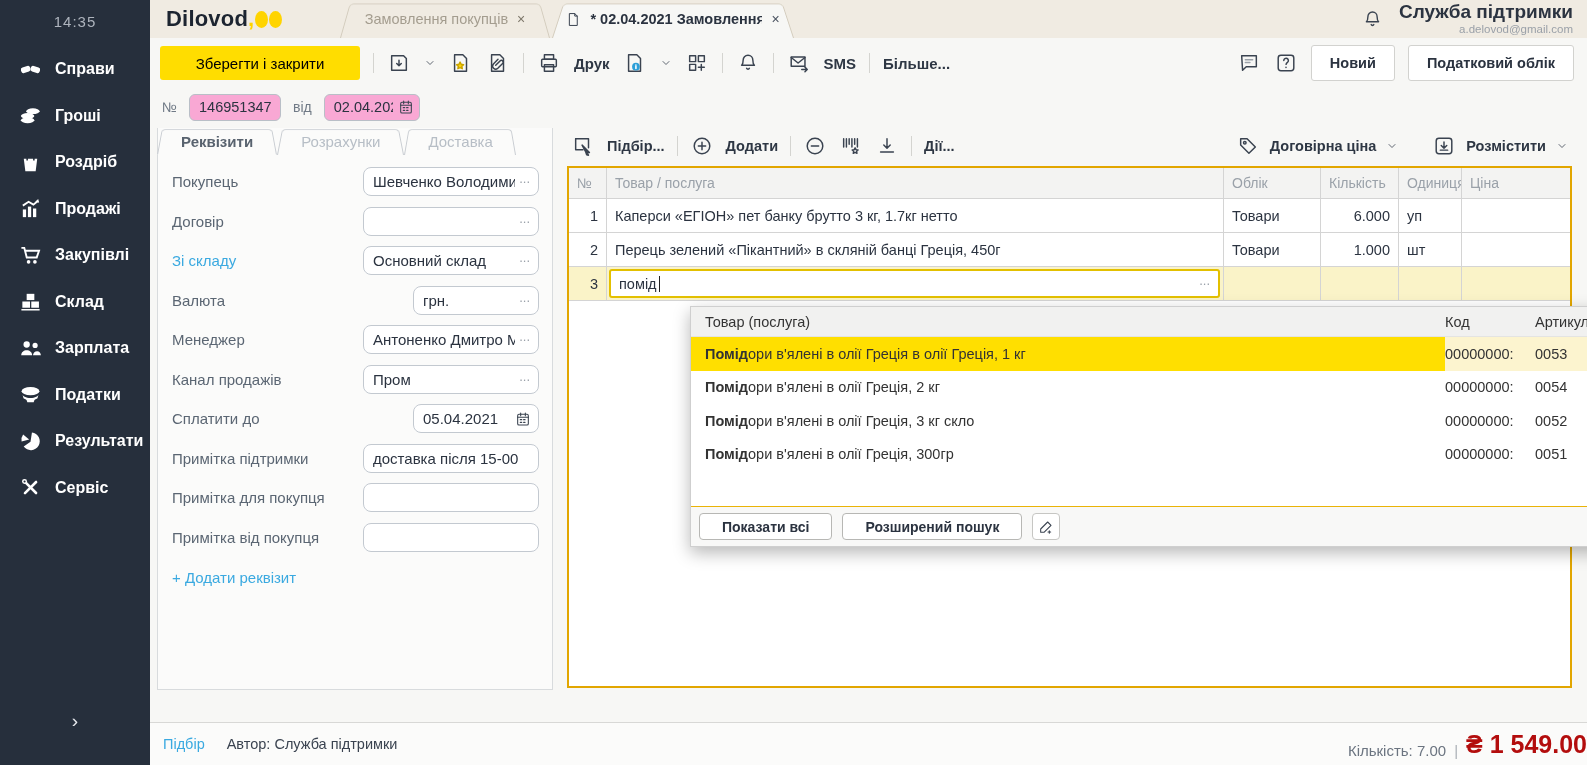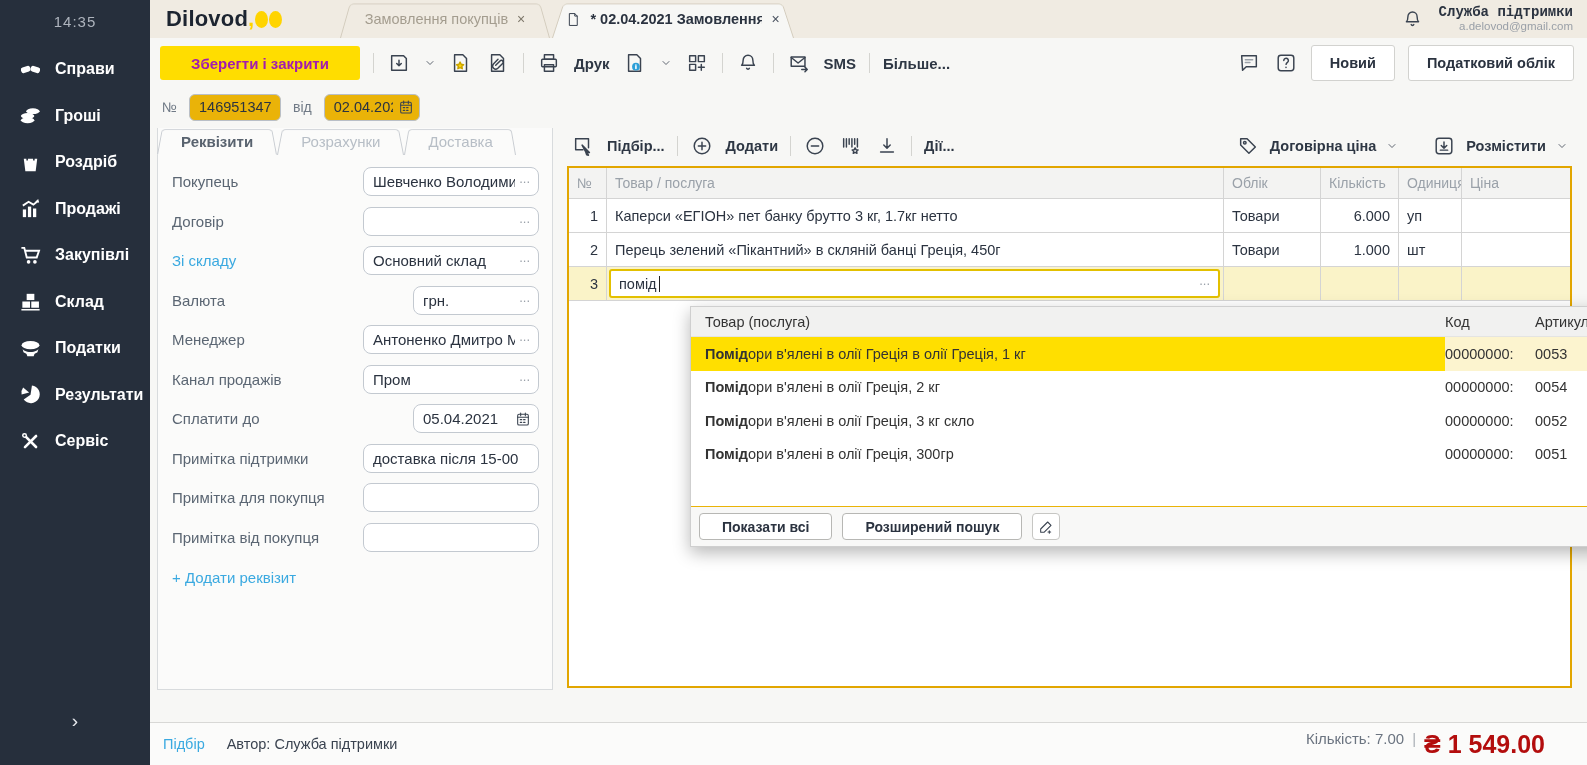--- a/index.html
+++ b/index.html
@@ -25,40 +25,40 @@
   .wtab.inactive .shape { background:transparent; }
   .wtab.active .shape { background:#f7f7f5; }
   .wtab > * { position:relative; }
   .wtab.inactive { color:#a49d8f; font-size:14.5px; }
   .wtab.active { color:#2b3340; font-size:14.5px; font-weight:700; }
   .wtab .x { font-size:14px; color:#7d776a; font-weight:400; }
   .wtab.active .x { color:#4a5260; }
   .wtab .tlabel { max-width:172px; white-space:nowrap; overflow:hidden; }
   .topbar-right { position:absolute; right:14px; top:0; height:38px; display:flex; align-items:center; gap:16px; }
   .user-block { text-align:right; line-height:1.15; }
-  .user-name { font-size:14px; font-weight:700; color:#2b3340;font-family:Liberation Mono, monospace; }
+  .user-name { font-size:19px; font-weight:700; color:#2b3340; }
   .user-email { font-size:11.5px; color:#9aa0a8; }
 
   
   .toolbar { position:absolute; left:150px; top:38px; width:1437px; height:50px; display:flex; align-items:center; }
   .tool-left { display:flex; align-items:center; gap:13px; padding-left:10px; }
-  .btn-yellow { width:200px; height:34px; background:#ffdd00; border:none; border-radius:3px; font-family:inherit; font-size:15px; font-weight:700; color:#a21caf; cursor:pointer; }
+  .btn-yellow { width:200px; height:34px; background:#ffdd00; border:none; border-radius:3px; font-family:inherit; font-size:15px; font-weight:400; color:#000000; cursor:pointer; }
   .ticon { width:24px; height:24px; display:flex; align-items:center; justify-content:center; cursor:pointer; }
   .ticon svg { width:22px; height:22px; }
   .chev { width:12px; height:12px; cursor:pointer; }
   .tsep { width:1px; height:20px; background:#d4d4d0; }
   .tlbl { font-size:15px; font-weight:700; color:#2e3744; cursor:pointer; }
   .tool-right { margin-left:auto; display:flex; align-items:center; gap:13px; padding-right:13px; }
   .btn-white { height:36px; background:#fff; border:1px solid #d2d2cf; border-radius:3px; font-family:inherit; font-size:14.5px; font-weight:600; color:#2b3340; padding:0 18px; cursor:pointer; }
 
   
   .dochead { position:absolute; left:150px; top:88px; width:1437px; height:38px; display:flex; align-items:center; gap:12px; padding-left:12px; }
   .doc-title { font-size:21px; font-weight:800; color:#2199d6; margin-right:118px; }
   .lbl { font-size:14px; color:#707a86; }
-  .hdr-input { height:27px; border:1px solid #b9bfc7; border-radius:6px; font-family:inherit; font-size:14.5px; color:#2b3340; padding:8px 9px; background:#eab308; }
+  .hdr-input { height:27px; border:1px solid #b9bfc7; border-radius:6px; font-family:inherit; font-size:14.5px; color:#2b3340; padding:8px 9px; background:#f9a8d4; }
   .w-num { width:92px; }
   .date-wrap { position:relative; }
   .w-date { width:96px; padding-right:26px; }
   .cal-ic { position:absolute; right:6px; top:5px; width:16px; height:16px; }
 
   
   .panel { position:absolute; left:157px; top:128px; width:396px; height:562px; background:#fbfbfa; border:1px solid #d8dbdd; border-top:none; }
   .ptabs { position:absolute; left:-1px; top:-1px; width:398px; height:28px; display:flex; }
   .ptab { position:relative; height:28px; display:flex; align-items:center; justify-content:center; padding:0 24px; font-size:15px; cursor:pointer; }
   .ptab .shape { position:absolute; inset:0; transform:perspective(9px) rotateX(1.6deg); transform-origin:bottom; border:1px solid #c9cdd2; border-bottom:none; border-radius:4px 4px 0 0; }
@@ -117,21 +117,21 @@
   .dd-row.selected .dd-code, .dd-row.selected .dd-sku { background:#fcf4cf; }
   .dd-gap { height:35px; }
   .dd-foot { height:40px; background:#f8f8f7; border-top:1px solid #eab308; display:flex; align-items:center; gap:10px; padding-left:8px; }
   .dd-btn { height:27px; background:#fff; border:1px solid #b7b7b4; border-radius:4px; font-family:inherit; font-size:14px; font-weight:700; color:#2b3340; padding:0 22px; cursor:pointer; }
   .dd-icbtn { width:28px; height:27px; background:#fff; border:1px solid #c6c6c3; border-radius:4px; display:flex; align-items:center; justify-content:center; cursor:pointer; }
 
   
   .statusbar { position:absolute; left:150px; top:722px; width:1437px; height:43px; background:#fbfbfa; border-top:1px solid #d8d8d6; display:flex; align-items:center; }
   .st-changed { margin-left:13px; font-size:14.5px; color:#3aa9e0; cursor:pointer; }
   .st-author { margin-left:22px; font-size:14.5px; color:#3a4350; }
-  .st-right { margin-left:auto; display:flex; align-items:flex-start; gap:8px; padding-right:42px; }
+  .st-right { margin-left:auto; display:flex; align-items:flex-end; gap:8px; }
   .st-qty { font-size:15px; color:#6b7480; }
   .st-pipe { font-size:15px; color:#aab0b7; }
   .st-total { font-size:25px; font-weight:800; color:#b30d0d; }
 
   svg.oln { fill:none; stroke:#3a4350; stroke-width:1.6; stroke-linecap:round; stroke-linejoin:round; }
   svg.wht { fill:#fff; stroke:none; }
 </style>
 </head>
 <body>
 
@@ -181,20 +181,29 @@
         <span>Закупівлі</span>
       </div>
       <div class="sb-item">
         <svg viewBox="0 0 24 24" class="wht">
             <rect x="8" y="4" width="8" height="6.5"></rect>
             <rect x="3.5" y="12" width="8" height="6.5"></rect>
             <rect x="12.8" y="12" width="8" height="6.5"></rect>
             <rect x="2.5" y="19.8" width="19" height="1.6"></rect>
           </svg>
         <span>Склад</span>
+      </div>
+      <div class="sb-item">
+        <svg viewBox="0 0 24 24" class="wht">
+            <circle cx="8" cy="7.8" r="3.3"></circle>
+            <path d="M2.3 19c0-3.2 2.6-5.3 5.7-5.3s5.7 2.1 5.7 5.3z"></path>
+            <circle cx="16.8" cy="8.8" r="2.7"></circle>
+            <path d="M14.6 19c.4-2.7 1.9-4.2 4.4-4.2 2 0 3.4 1.6 3.9 4.2z"></path>
+          </svg>
+        <span>Зарплата</span>
       </div>
       <div class="sb-item">
         <svg viewBox="0 0 24 24" class="wht">
             <ellipse cx="12" cy="8.5" rx="9.3" ry="4.2"></ellipse>
             <path d="M3.5 11.5c0 2.4 3.8 4.2 8.5 4.2s8.5-1.8 8.5-4.2l-1.2 4.5c-1.6 1.3-4.2 2-7.3 2s-5.7-.7-7.3-2z"></path>
             <path d="M7.5 16.8h9l-1.2 3.4H8.7z"></path>
           </svg>
         <span>Податки</span>
       </div>
       <div class="sb-item">

